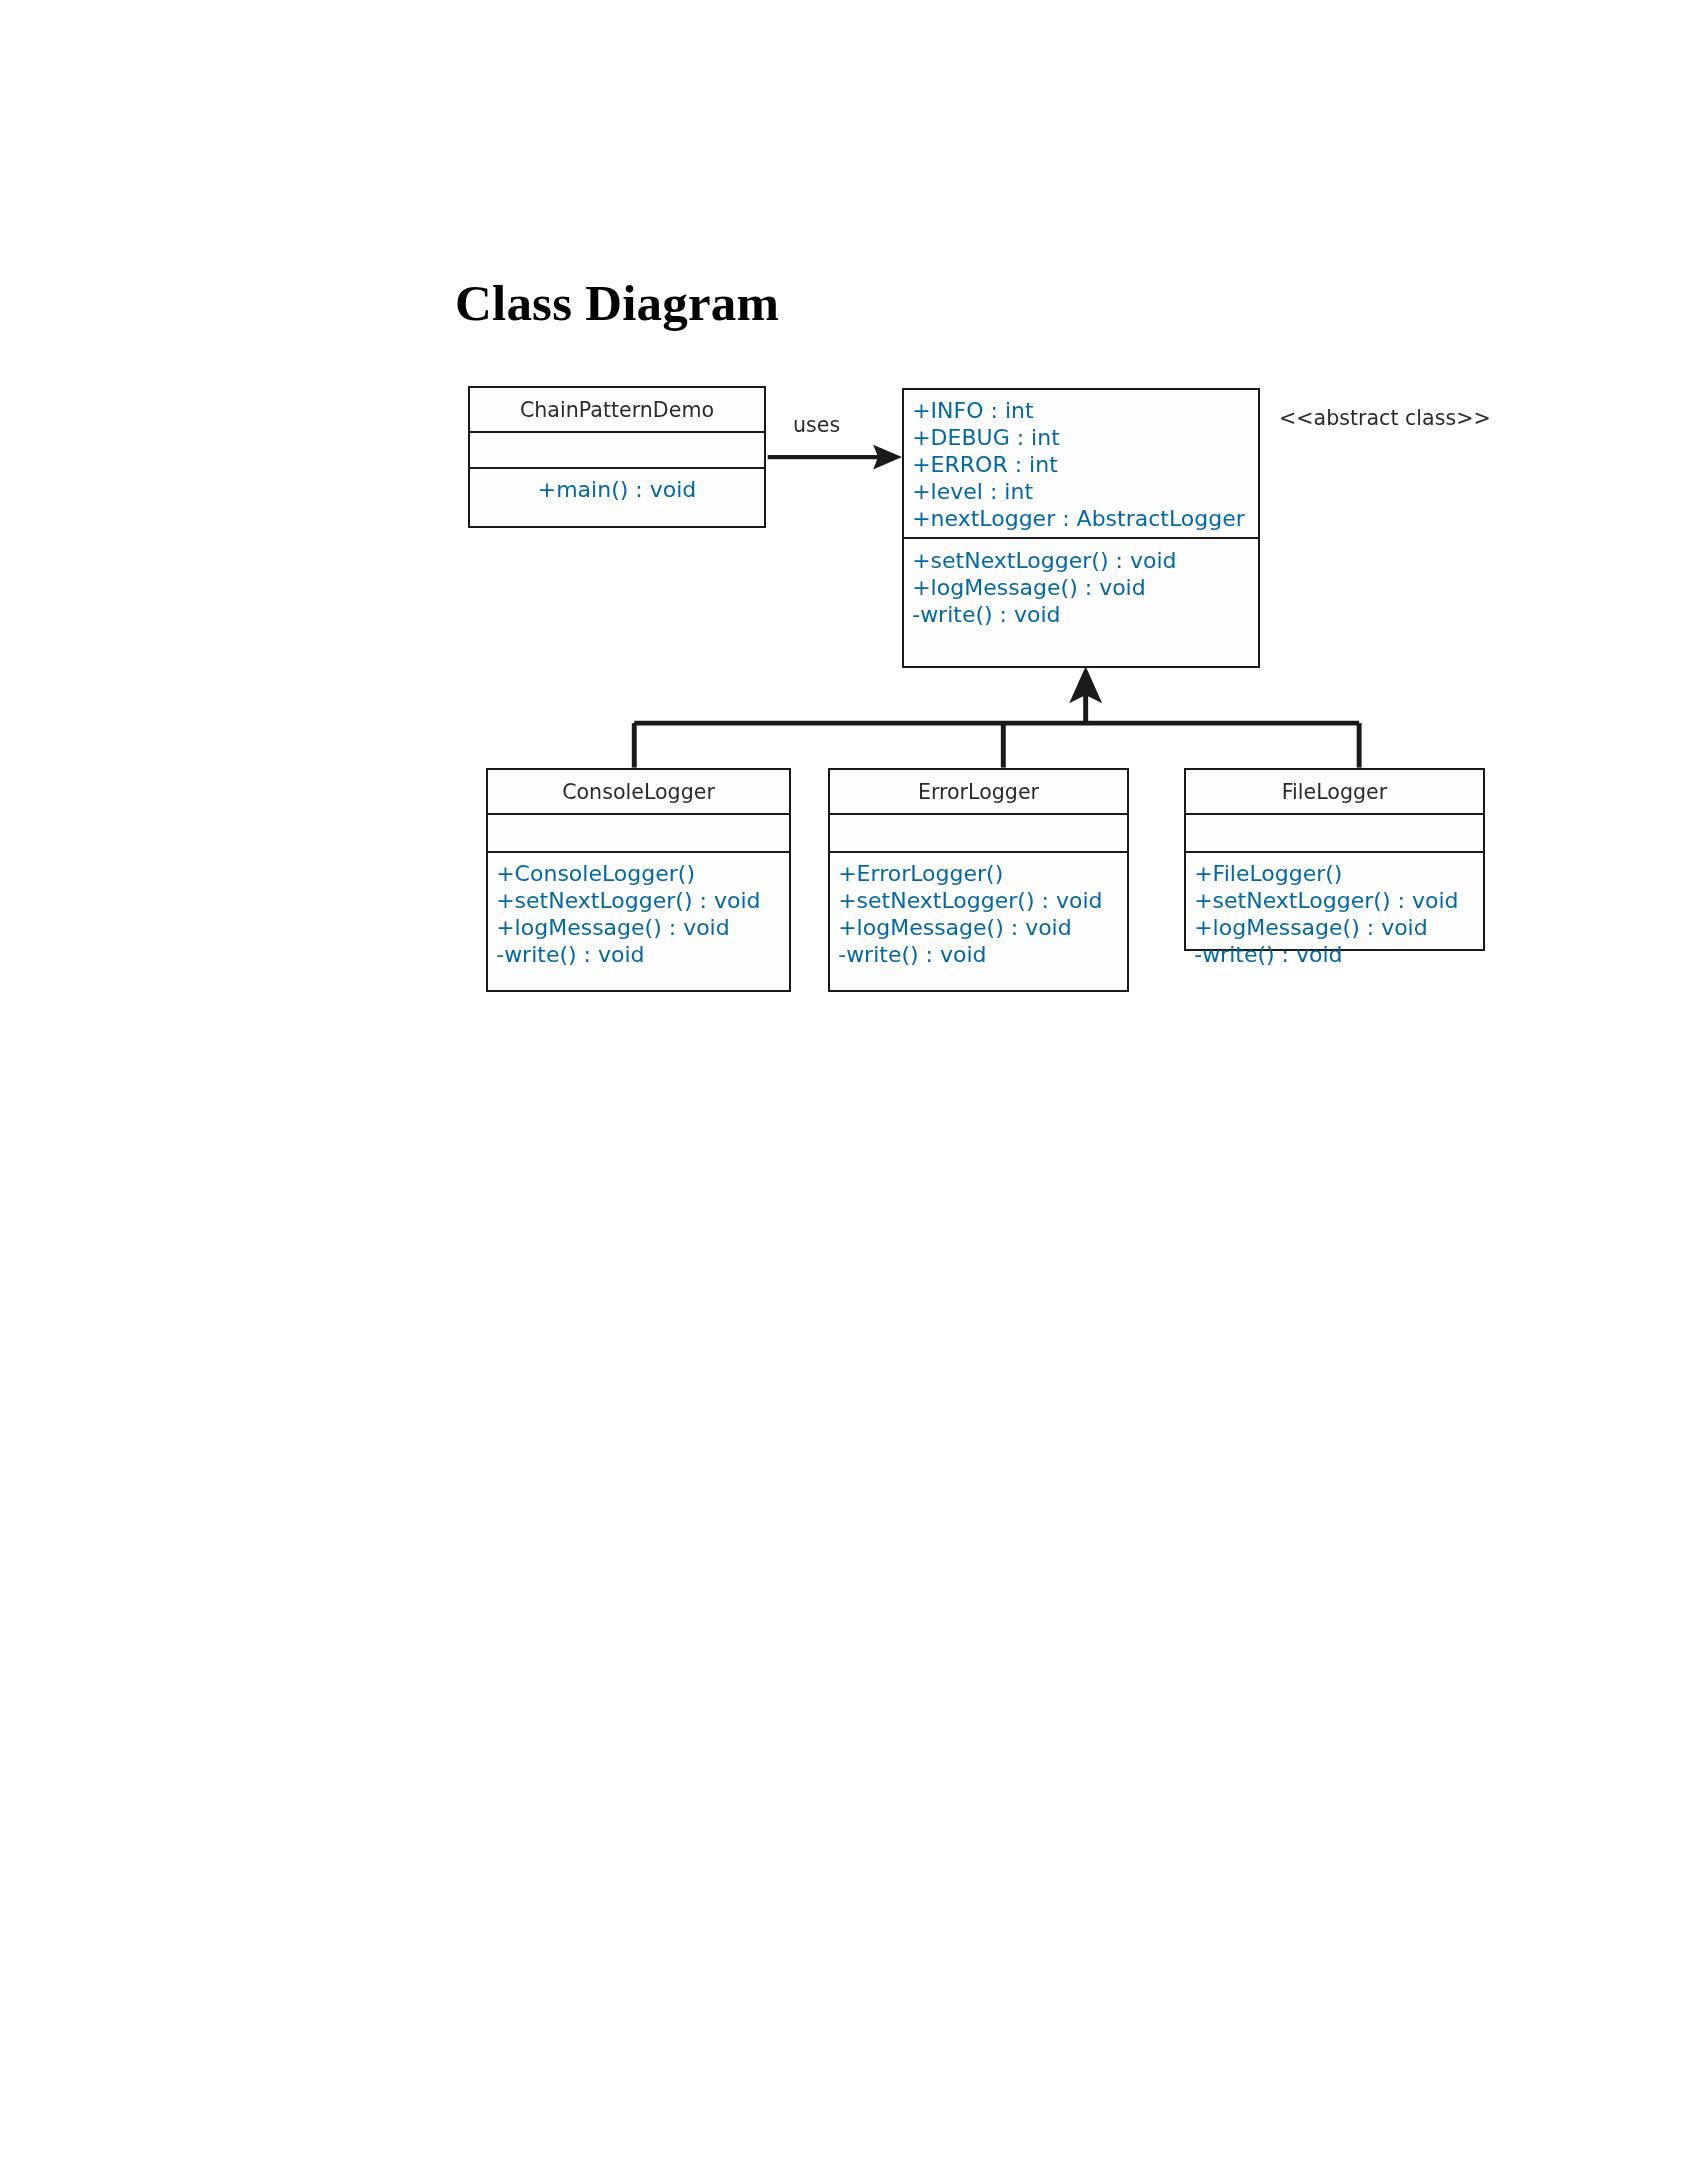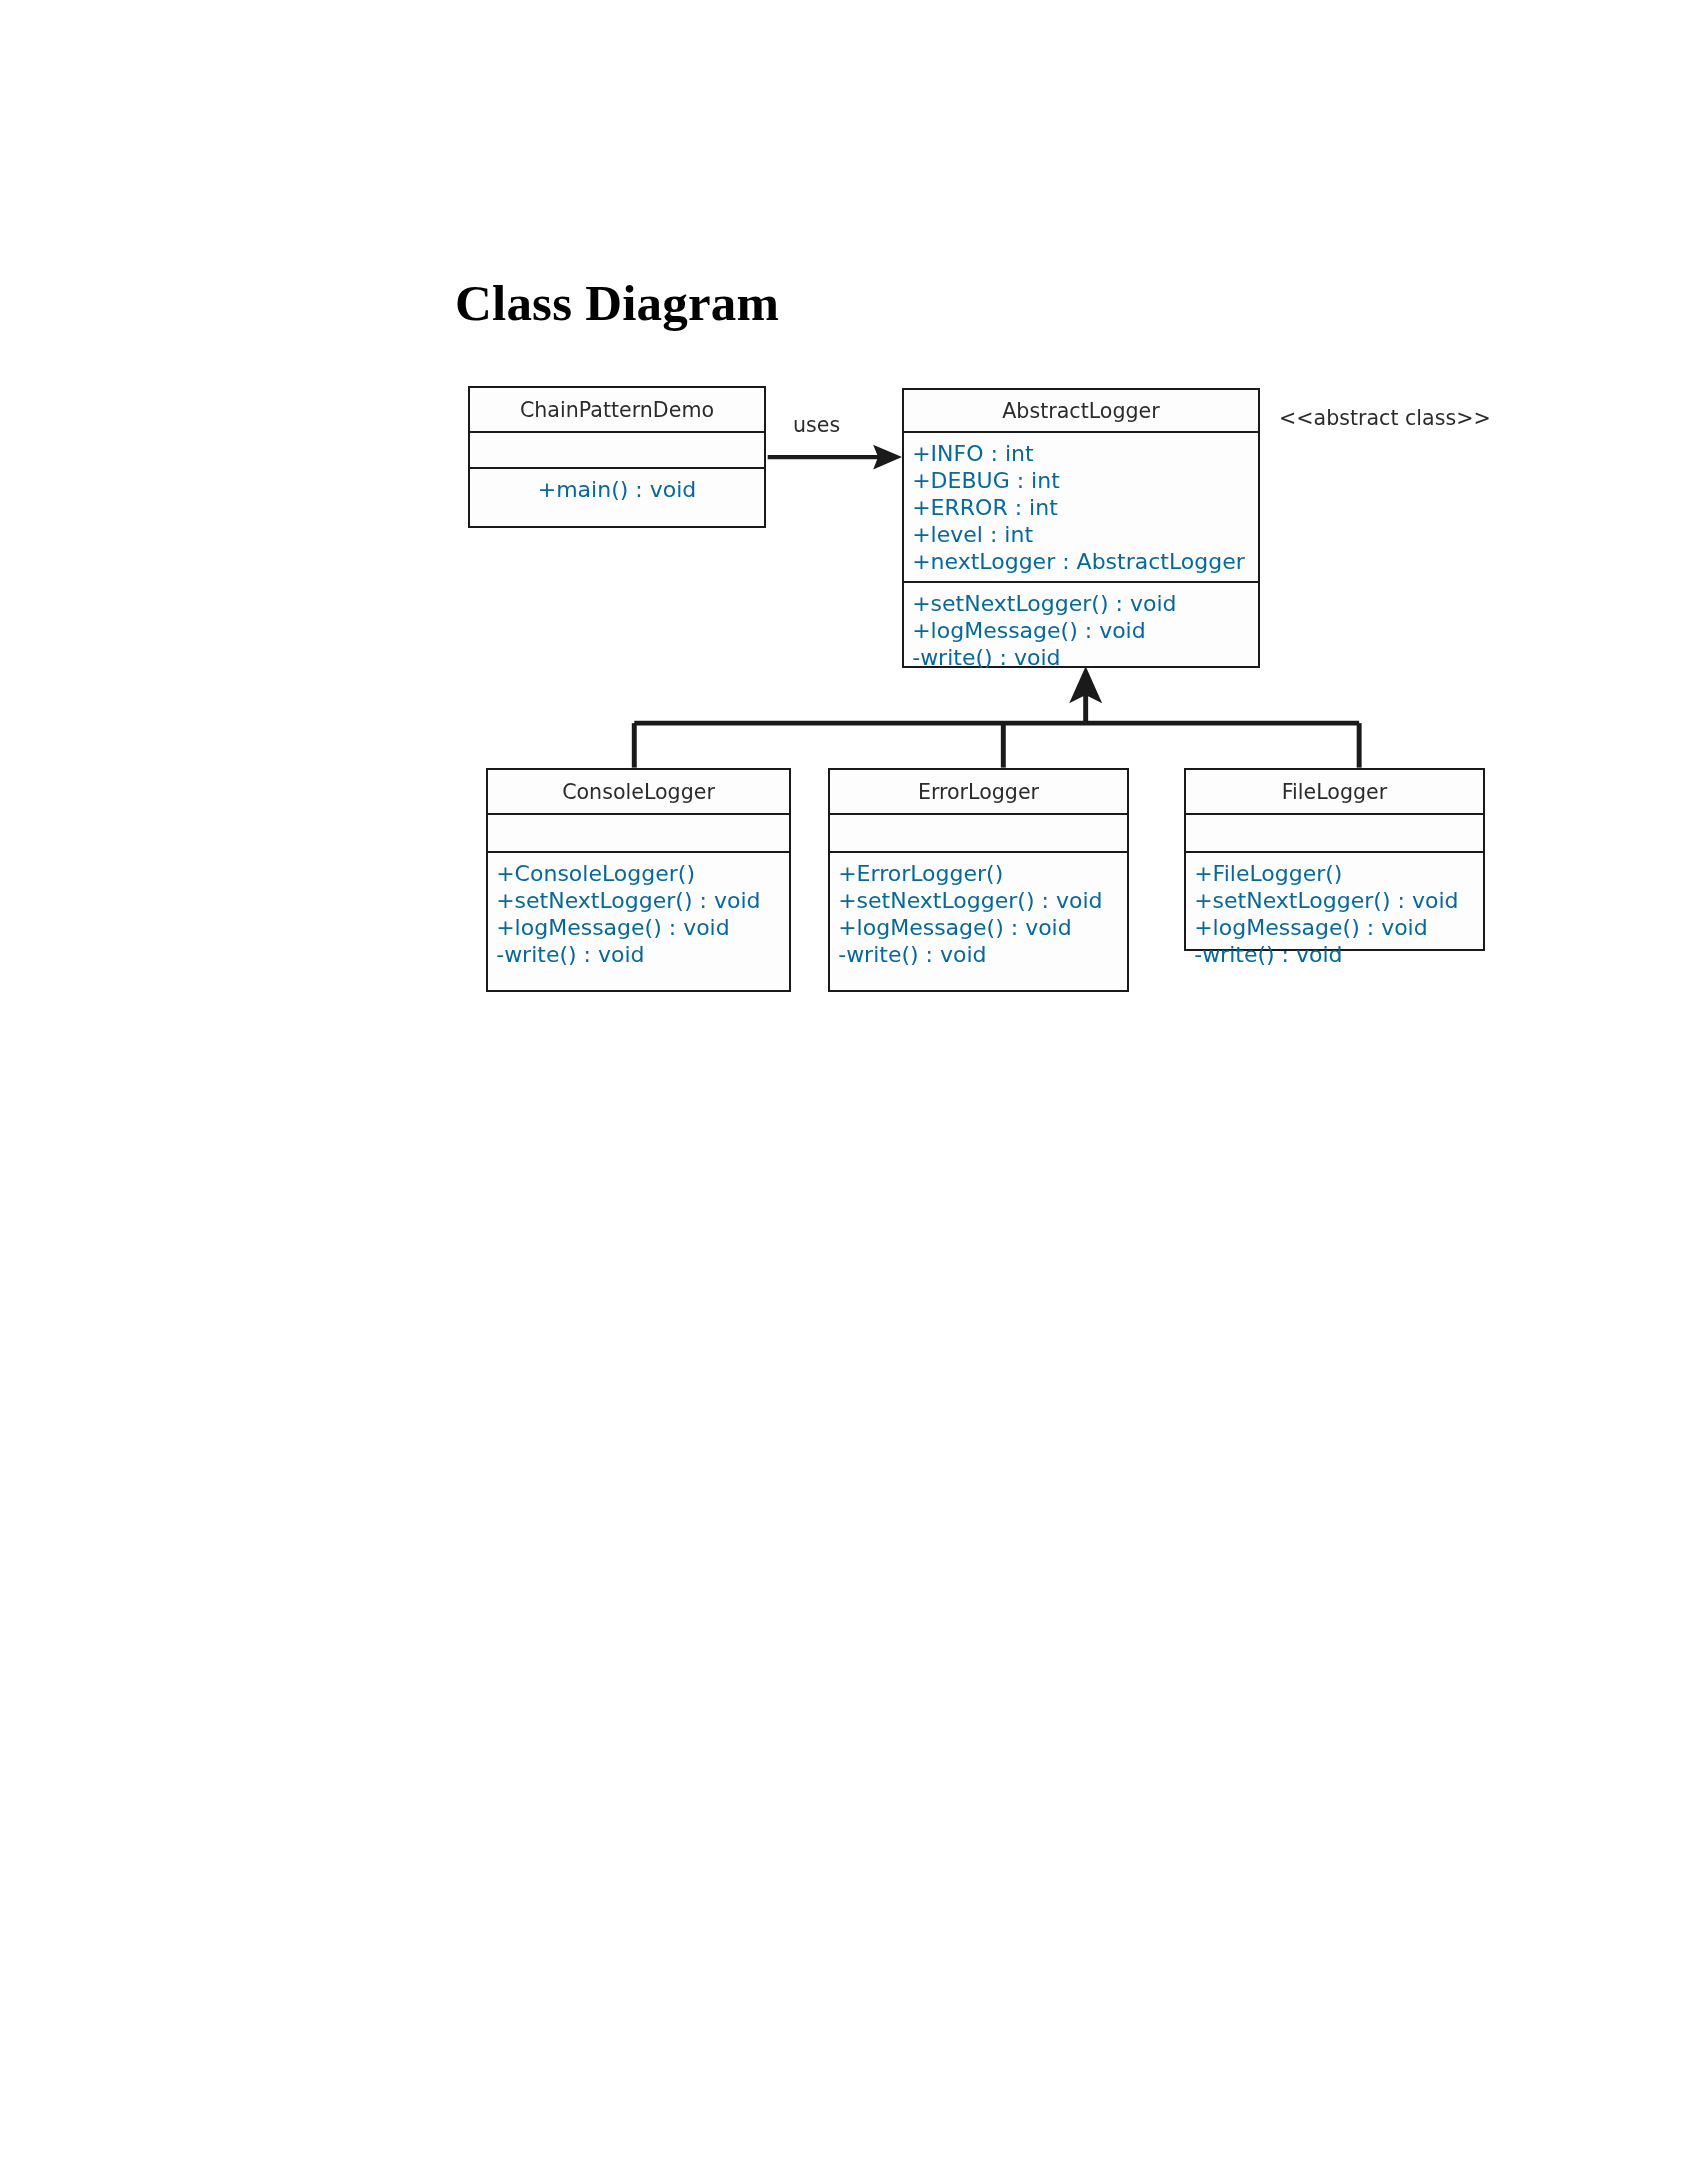--- a/index.html
+++ b/index.html
@@ -211,21 +211,20 @@
 
     <div class="uml-class" id="box-chainpatterndemo">
       <div class="uml-name">ChainPatternDemo</div>
       <div class="uml-attrs empty"></div>
       <div class="uml-ops">
         <div class="uml-line">+main() : void</div>
       </div>
     </div>
 
     <div class="uml-class" id="box-abstractlogger">
-      <div class="uml-name">AbstractLogger</div>
       <div class="uml-attrs">
         <div class="uml-line">+INFO  : int</div>
         <div class="uml-line">+DEBUG : int</div>
         <div class="uml-line">+ERROR : int</div>
         <div class="uml-line">+level : int</div>
         <div class="uml-line">+nextLogger : AbstractLogger</div>
       </div>
       <div class="uml-ops">
         <div class="uml-line">+setNextLogger()  : void</div>
         <div class="uml-line">+logMessage()  : void</div>

